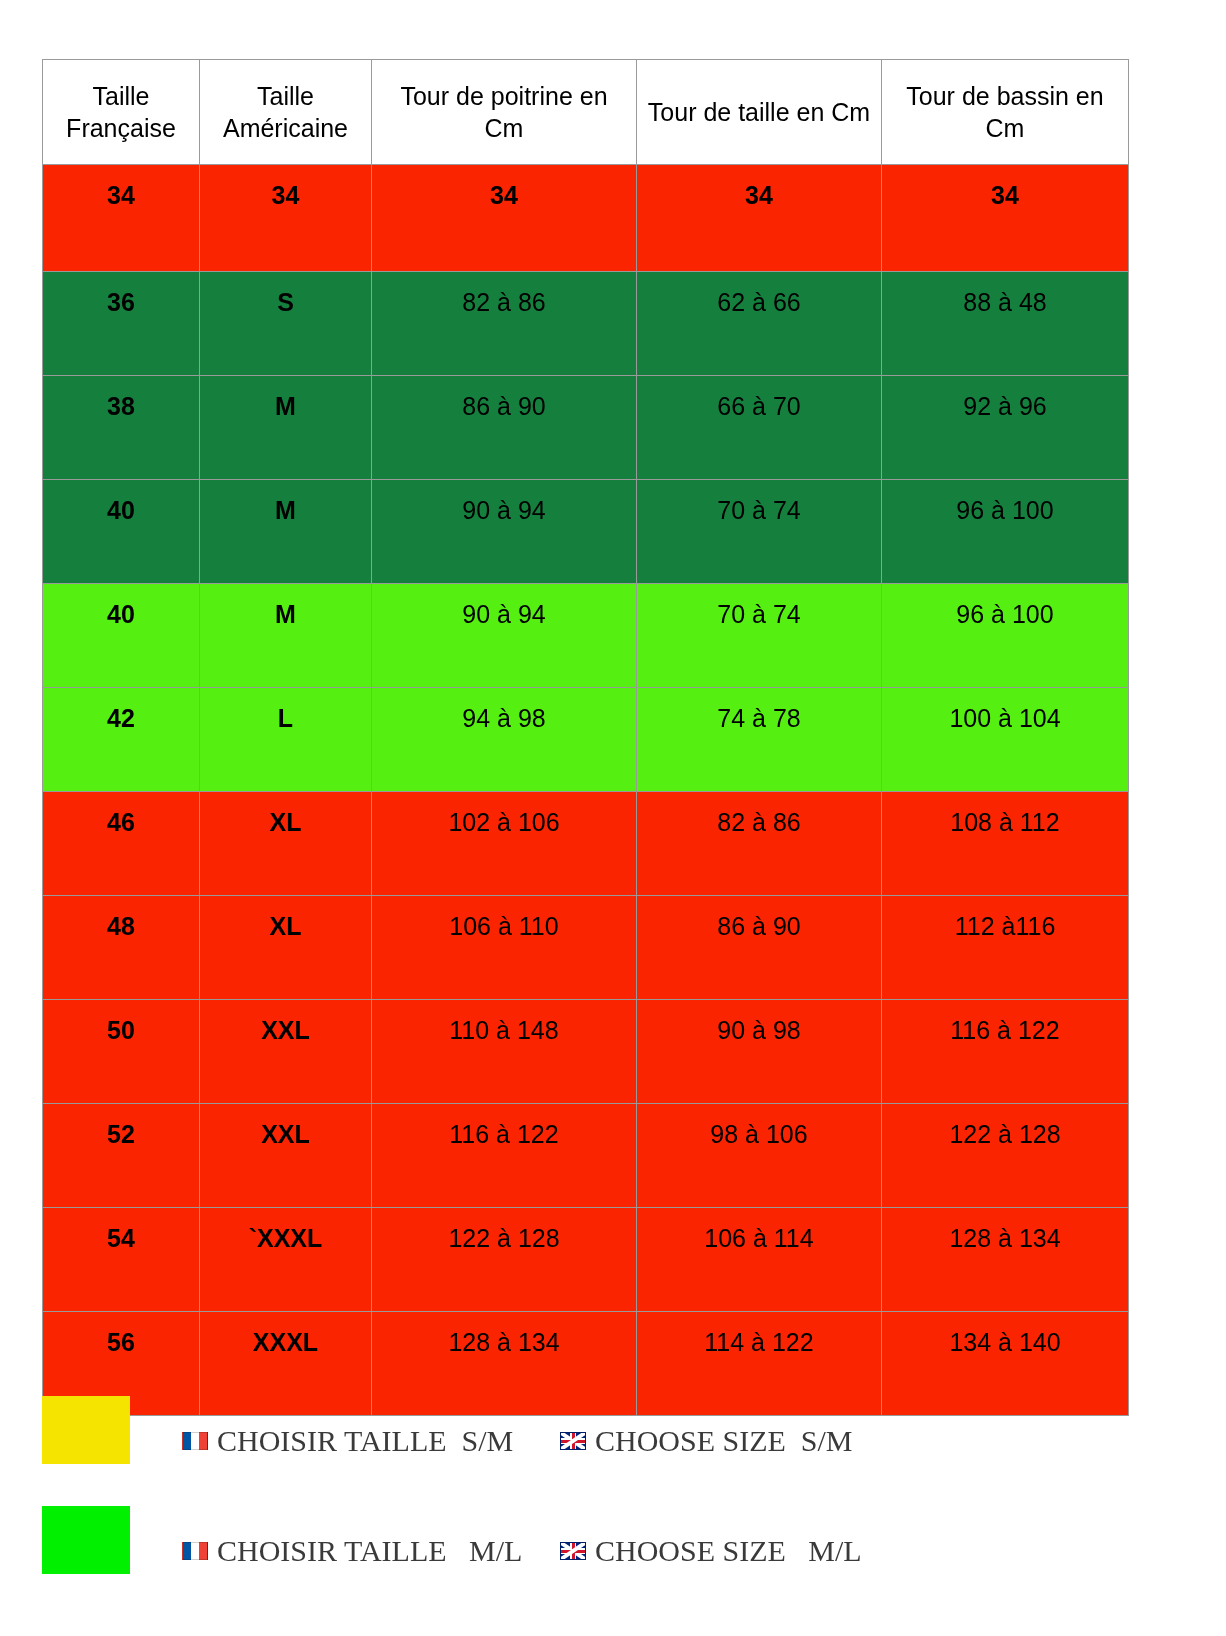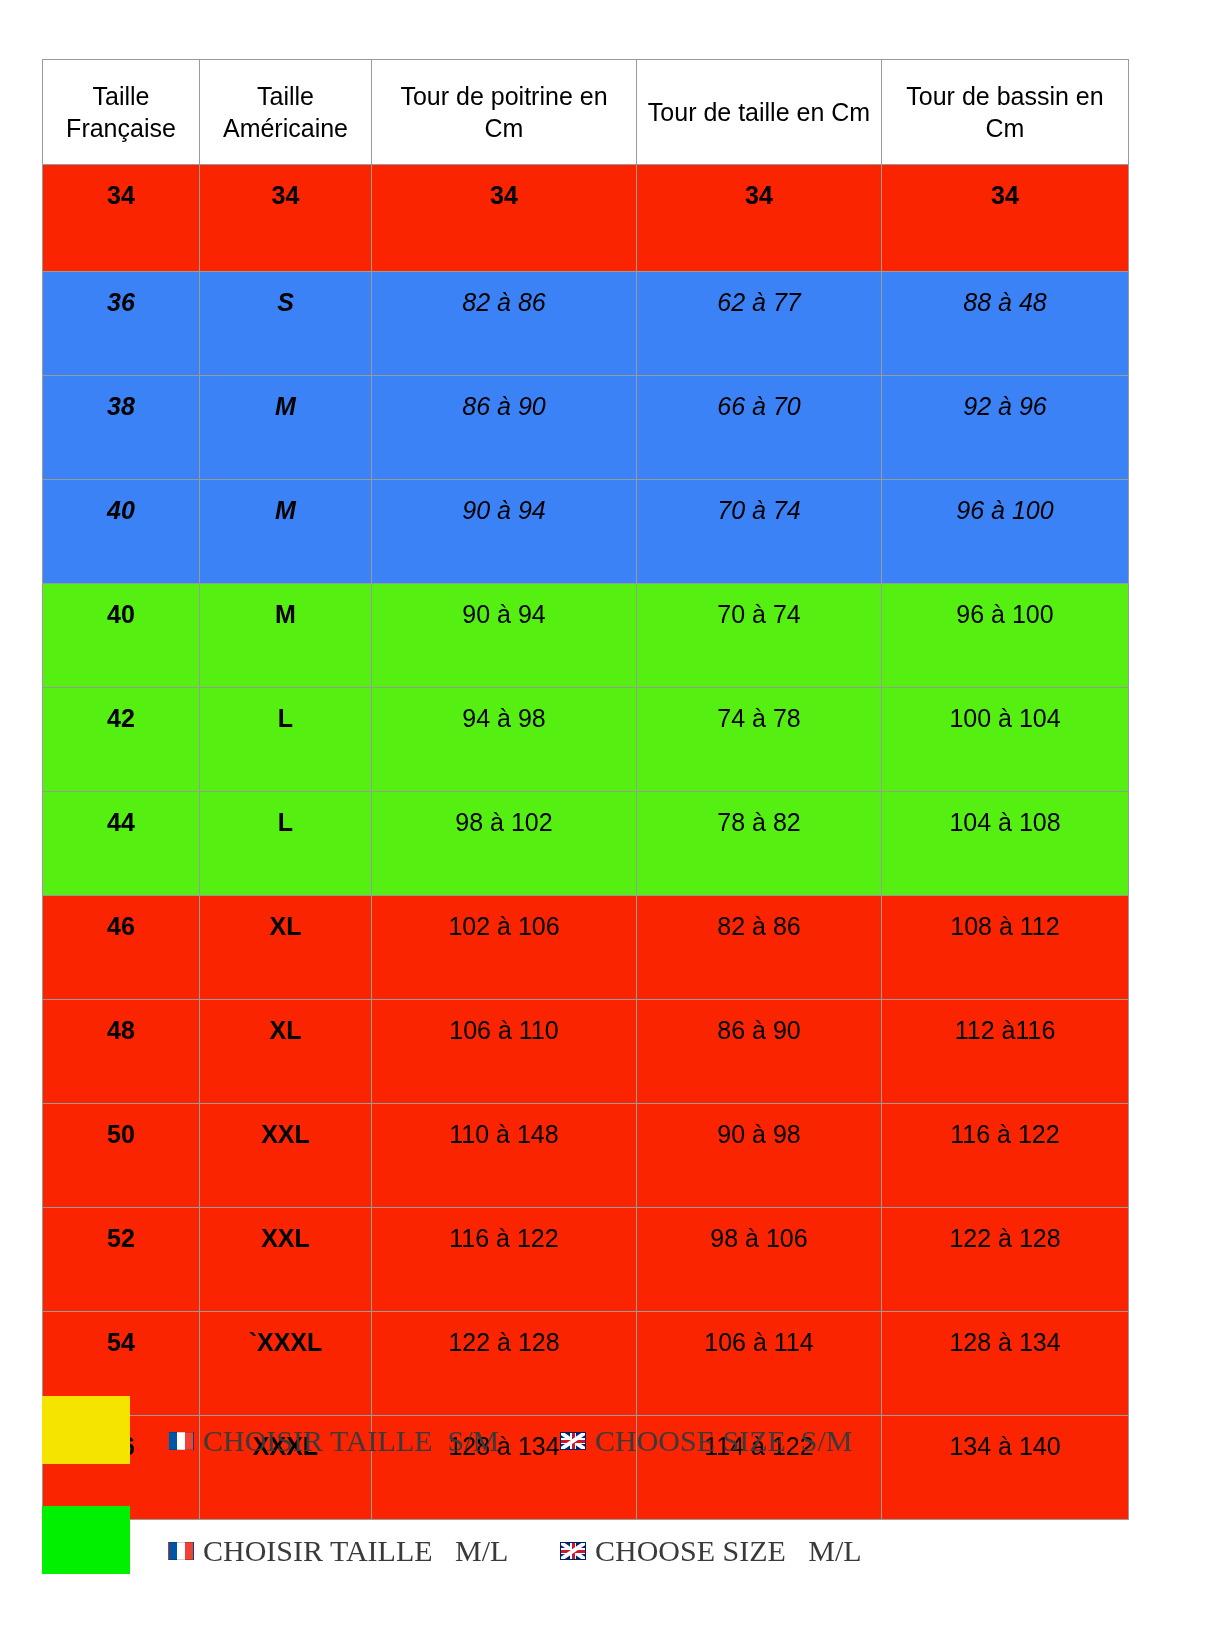--- a/index.html
+++ b/index.html
@@ -69,21 +69,21 @@
   }
   table.size-table tbody td.meas {
     font-weight: 400;
     margin-top: 15px;
   }
   table.size-table tbody td.meas-b {
     font-weight: bold;
   }
 
   tr.band-red td   { background: #FA2400; }
-  tr.band-yellow td{ background: #3b82f6; font-style: italic; }
+  tr.band-yellow td{ background: #15803d; }
   tr.band-green td { background: #55F011; }
 
   
   .legend {
     position: absolute;
     left: 0;
     width: 1226px;
   }
   #legend-yellow { top: 1396px; }
   #legend-green  { top: 1506px; }
@@ -102,21 +102,21 @@
     position: absolute;
     top: 30px;
     font-family: "Liberation Serif", serif;
     font-size: 30px;
     color: #3a3a3a;
     white-space: pre;
     display: flex;
     align-items: center;
     gap: 9px;
   }
-  .legend .entry-fr { left: 168px; }
+  .legend .entry-fr { left: 182px; }
   .legend .entry-en { left: 560px; align-items: center; }
 
   .flag {
     display: inline-block;
     width: 26px;
     height: 18px;
     position: relative;
     flex: 0 0 auto;
     overflow: hidden;
     border: 1px solid rgba(0,0,0,0.18);
@@ -191,21 +191,21 @@
           <td class="sz">34</td>
           <td class="us">34</td>
           <td class="meas-b">34</td>
           <td class="meas-b">34</td>
           <td class="meas-b">34</td>
         </tr>
         <tr class="band-yellow">
           <td class="sz">36</td>
           <td class="us">S</td>
           <td class="meas">82 à 86</td>
-          <td class="meas">62 à 77</td>
+          <td class="meas">62 à 66</td>
           <td class="meas">88 à 48</td>
         </tr>
         <tr class="band-yellow">
           <td class="sz">38</td>
           <td class="us">M</td>
           <td class="meas">86 à 90</td>
           <td class="meas">66 à 70</td>
           <td class="meas">92 à 96</td>
         </tr>
         <tr class="band-yellow">
@@ -221,27 +221,20 @@
           <td class="meas">90 à 94</td>
           <td class="meas">70 à 74</td>
           <td class="meas">96 à 100</td>
         </tr>
         <tr class="band-green">
           <td class="sz">42</td>
           <td class="us">L</td>
           <td class="meas">94 à 98</td>
           <td class="meas">74 à 78</td>
           <td class="meas">100 à 104</td>
-        </tr>
-        <tr class="band-green">
-          <td class="sz">44</td>
-          <td class="us">L</td>
-          <td class="meas">98 à 102</td>
-          <td class="meas">78 à 82</td>
-          <td class="meas">104 à 108</td>
         </tr>
         <tr class="band-red">
           <td class="sz">46</td>
           <td class="us">XL</td>
           <td class="meas">102 à 106</td>
           <td class="meas">82 à 86</td>
           <td class="meas">108 à 112</td>
         </tr>
         <tr class="band-red">
           <td class="sz">48</td>

